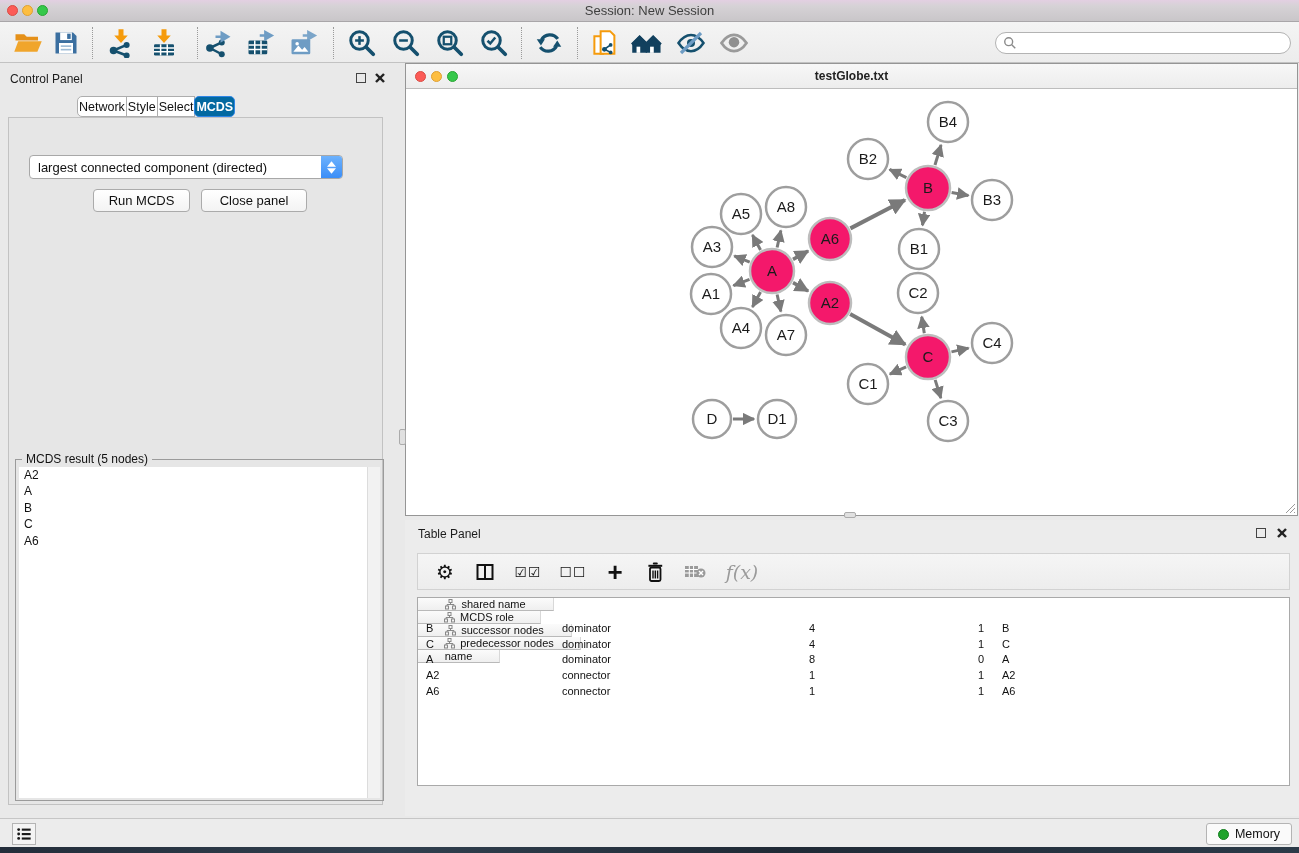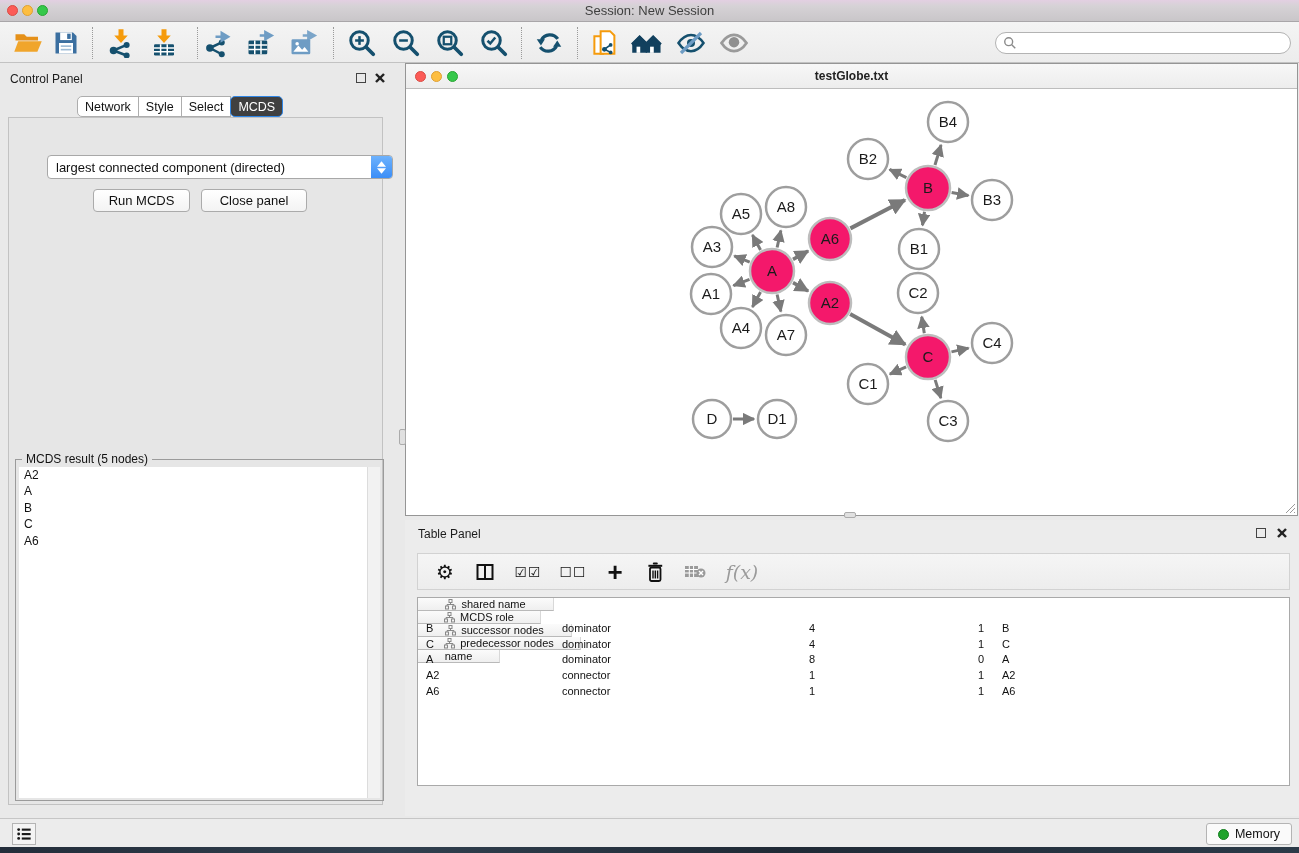--- a/index.html
+++ b/index.html
@@ -23,28 +23,28 @@
   .tbtn { position:absolute; top:3px; width:36px; height:36px; display:flex; align-items:center; justify-content:center; }
   .tsep { position:absolute; top:5px; width:0; height:32px; border-left:1px dotted #9a9a9a; }
   .searchbox { position:absolute; left:995px; top:10px; width:296px; height:22px; background:#fff;
     border:1px solid #b3b3b3; border-radius:11px; display:flex; align-items:center; padding-left:7px; }
 
   
   .control-panel { left:0; top:63px; width:390px; height:753px; background:#E9E9E9; }
   .panel-title { font-size:12px; color:#1c1c1c; }
   .panel-btn-square { width:10px; height:10px; border:1.5px solid #444; }
   .cp-tabs { left:78px; top:33px; height:21px; display:flex; }
-  .cp-tab { height:21px; padding:0 7px; font-size:12.5px; line-height:20px; background:#fff; color:#111;
+  .cp-tab { height:21px; padding:0 1px; font-size:12.5px; line-height:20px; background:#fff; color:#111;
     border:1px solid #adadad; margin-left:-1px; }
   .cp-tab.first { border-radius:5px 0 0 5px; }
   .cp-tab.last { border-radius:0 5px 5px 0; }
-  .cp-tab.active { background:#404040; border-color:#2f86e6; color:#fff; border-radius:5px; }
+  .cp-tab.active { background:#0369a1; border-color:#2f86e6; color:#fff; border-radius:5px;font-weight:bold; }
   .cp-content { left:8px; top:54px; width:375px; height:688px; background:#E6E6E6; border:1px solid #c2c2c2; }
   .opt-label { top:15px; width:100%; text-align:center; font-size:13px; color:#111; }
-  .dropdown { left:38px; top:37px; width:346px; height:24px; background:#fff; border:1px solid #a8a8a8;
+  .dropdown { left:20px; top:37px; width:314px; height:24px; background:#fff; border:1px solid #a8a8a8;
     border-radius:4px; display:flex; align-items:center; }
   .dropdown .val { flex:1; font-size:13px; padding-left:8px; color:#111; }
   .dd-stepper { width:21px; height:22px; background:linear-gradient(#6db2fd,#3b8ef7); border-radius:0 3px 3px 0;
     display:flex; flex-direction:column; align-items:center; justify-content:center; gap:1px; }
   .dd-stepper svg { display:block; }
   .btn { position:absolute; height:23px; background:linear-gradient(#ffffff,#f3f3f3); border:1px solid #ababab;
     border-radius:4px; font-size:13px; color:#111; text-align:center; line-height:21px; }
   .result-box { left:6px; top:341px; width:369px; height:342px; border:1px solid #9b9b9b; }
   .result-legend { position:absolute; left:6px; top:-8px; background:#E6E6E6; padding:0 4px; font-size:12px; color:#111; }
   .result-list { position:absolute; left:3px; top:7px; width:361px; height:331px; background:#fff; }

